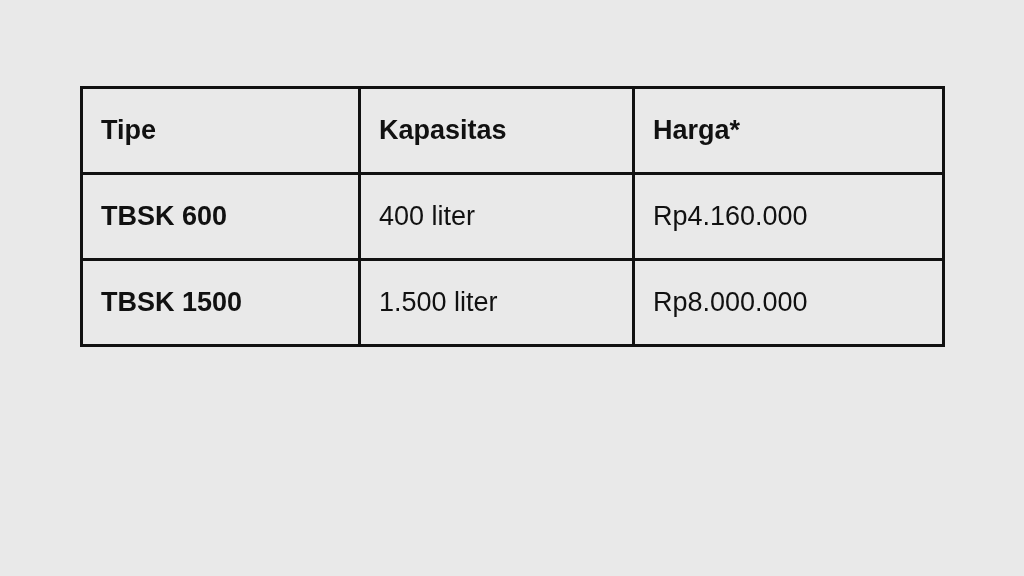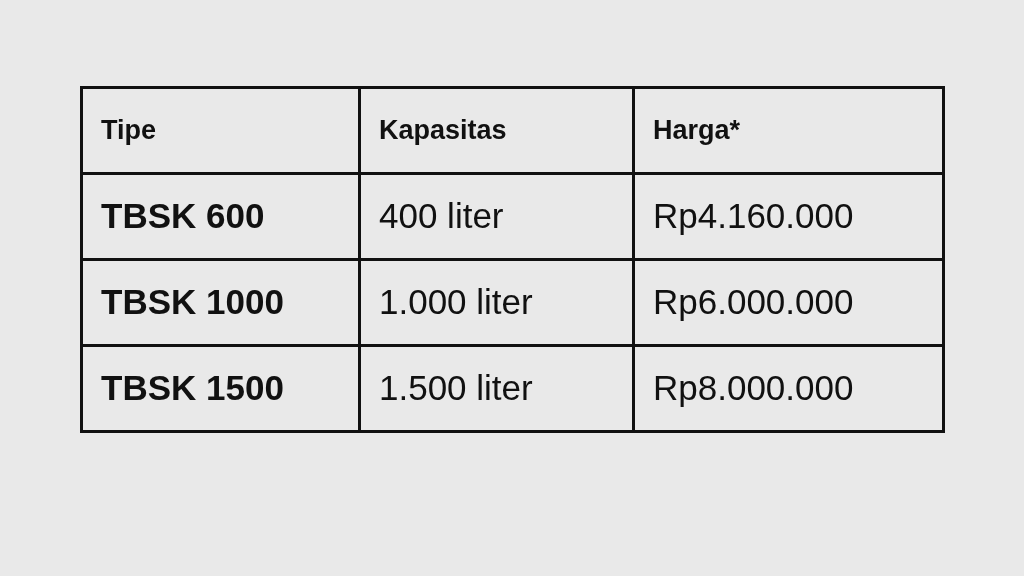--- a/index.html
+++ b/index.html
@@ -32,21 +32,21 @@
     background: #e9e9e9;
   }
   table.price-table th,
   table.price-table td {
     border: 3px solid #111111;
     padding: 0 18px;
     height: 83px;
     vertical-align: middle;
     text-align: left;
     color: #111111;
-    font-size: 35px;
+    font-size: 27px;
     line-height: 1.1;
     background: #e9e9e9;
   }
   table.price-table th {
     font-weight: bold;
     font-size: 27px;
   }
   table.price-table td.type-cell {
     font-weight: bold;
   }
@@ -72,25 +72,20 @@
           <th>Harga*</th>
         </tr>
       </thead>
       <tbody>
         <tr>
           <td class="type-cell">TBSK 600</td>
           <td>400 liter</td>
           <td>Rp4.160.000</td>
         </tr>
         <tr>
-          <td class="type-cell">TBSK 1000</td>
-          <td>1.000 liter</td>
-          <td>Rp6.000.000</td>
-        </tr>
-        <tr>
           <td class="type-cell">TBSK 1500</td>
           <td>1.500 liter</td>
           <td>Rp8.000.000</td>
         </tr>
       </tbody>
     </table>
   </div>
 </div>
 
 </body></html>

